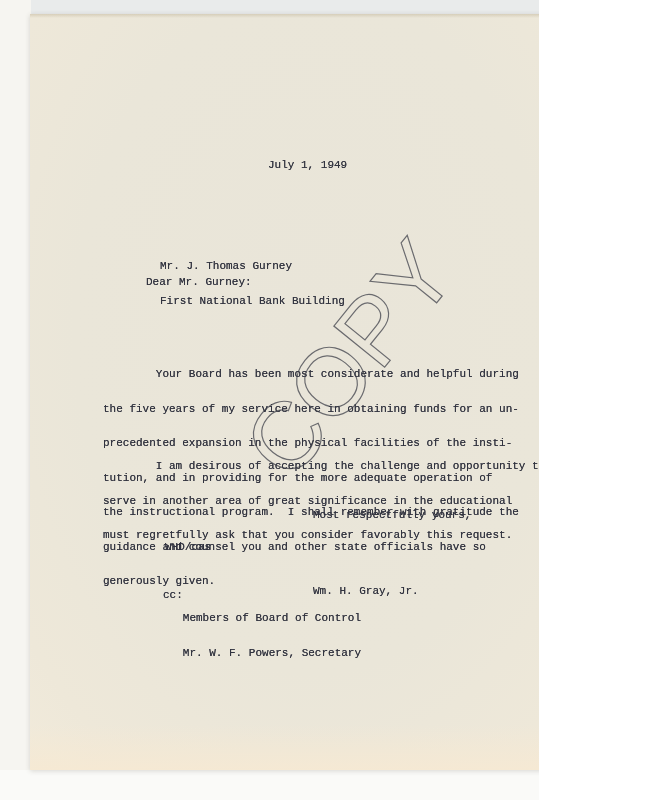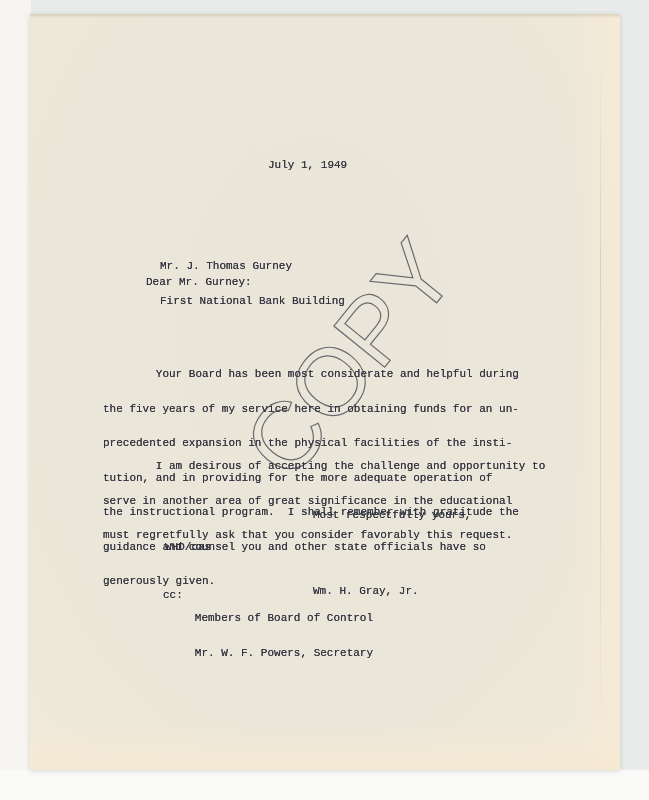--- a/index.html
+++ b/index.html
@@ -1,18 +1,18 @@
 <!DOCTYPE html>
 <html><head>
 <meta charset="utf-8">
 <style>
   html,body{margin:0;padding:0;}
   .scene{
     position:relative;
-    width:649px;height:800px;
+    width:539px;height:800px;
     background:#e9ebeb;
     overflow:hidden;
     font-family:"Liberation Mono", monospace;
   }
   .bg-left{
     position:absolute;left:0;top:0;width:31px;height:800px;
     background:#f6f5f1;
   }
   .bg-bottom{
     position:absolute;left:0;top:770px;width:649px;height:30px;
@@ -42,21 +42,21 @@
   .date-line{left:238px;top:146px;}
   .address-block{left:130px;top:224px;}
   .salutation-line{left:116px;top:263px;}
   .para-1{left:73px;top:286px;}
   .para-2{left:73px;top:332px;}
   .para-3{left:73px;top:424px;}
   .closing-line{left:283px;top:496px;}
   .initials-line{left:135px;top:528px;}
   .signature-line{left:283px;top:528px;margin-top:44px;}
   .cc-block{left:133px;top:576px;display:flex;}
-  .cc-label{margin-right:12px;}
+  .cc-label{}
   .watermark-svg{
     position:absolute;left:0;top:0;width:590px;height:756px;
     pointer-events:none;
     opacity:0.72;
   }
   .watermark-svg text{
     font-family:"Liberation Sans", sans-serif;
     font-size:95px;
     fill:none;
     stroke-width:1.2px;

